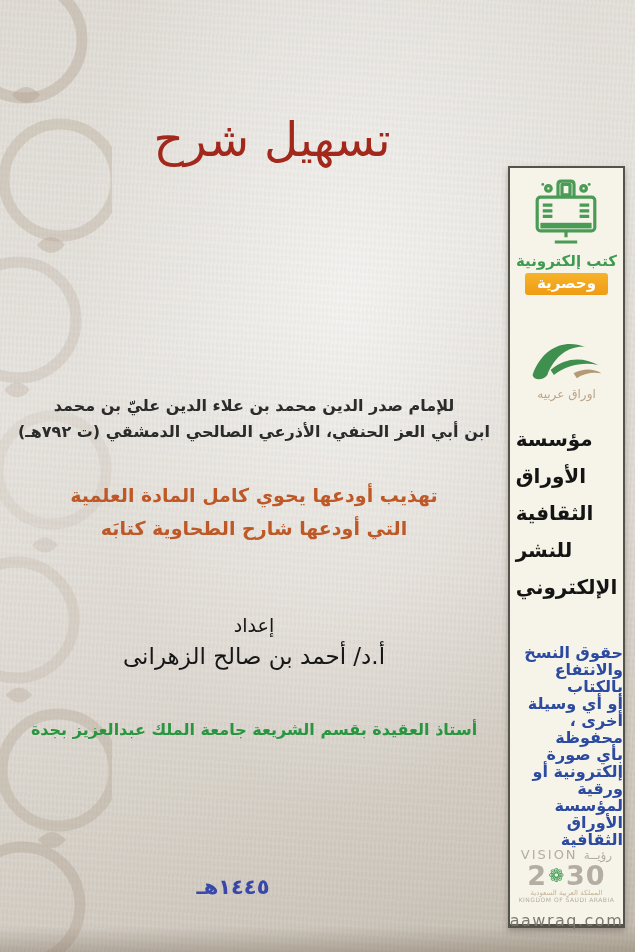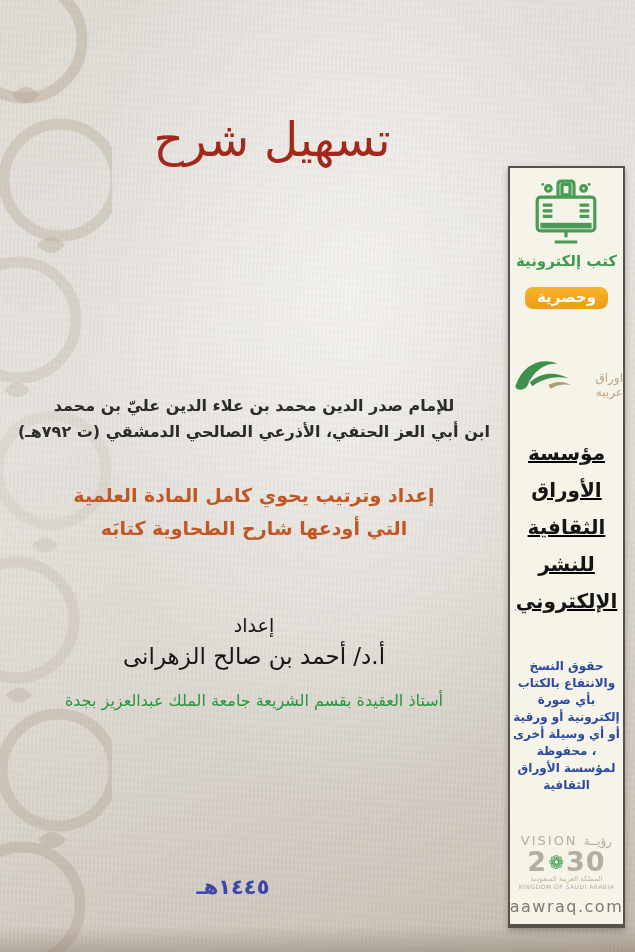--- a/index.html
+++ b/index.html
@@ -32,40 +32,40 @@
     line-height:1.25; text-shadow:0 1px 0 rgba(90,70,40,.25); white-space:nowrap;
     transform:translateX(4px); }
 
   .author-block{ top:393px; font-size:16px; font-weight:bold; color:#2b2b2b; line-height:1.65; }
   .subtitle-block{ top:479px; font-size:19px; font-weight:bold; color:#bf5827; line-height:1.75; }
 
   .prepared-block{ top:614px; color:#161616; }
   .prepared-label{ font-size:19px; }
   .preparer-name{ font-size:23px; margin-top:7px; }
 
-  .preparer-title{ top:691px; font-size:16px; font-weight:normal; color:#27963f; }
+  .preparer-title{ top:720px; font-size:16px; font-weight:bold; color:#27963f; }
 
   .date-block{ position:absolute; left:168px; top:872px; width:130px; text-align:center;
     direction:rtl; color:#3947a8; font-size:21px; font-weight:bold; line-height:1.45; }
 
   
   .sidebar{ position:absolute; left:508px; top:166px; width:117px; height:762px;
     background:#f6f3e9; border:2px solid #55524c; border-bottom-width:4px;
     box-shadow:0 3px 6px rgba(60,50,40,.35);
     display:flex; flex-direction:column; align-items:center; }
   .ebook-logo{ margin-top:10px; display:flex; flex-direction:column; align-items:center; }
   .ebook-line1{ font-size:15px; font-weight:bold; color:#3f9b52; direction:rtl; margin-top:2px; }
-  .ebook-badge{ margin-top:17px; background:linear-gradient(#f6b32a,#ef9c14); color:#fff;
-    font-size:15px; font-weight:bold; direction:rtl; padding:1px 12px 3px; border-radius:8px; }
-  .awraq-logo{ margin-top:42px; display:flex; flex-direction:row; align-items:flex-end; }
+  .ebook-badge{ margin-top:3px; background:linear-gradient(#f6b32a,#ef9c14); color:#fff;
+    font-size:15px; font-weight:bold; direction:rtl; padding:1px 12px 3px; border-radius:3px; }
+  .awraq-logo{ margin-top:42px; display:flex; flex-direction:column; align-items:center; }
   .awraq-text{ font-size:12px; color:#bda486; direction:rtl; margin-top:2px; letter-spacing:1px; }
-  .publisher{ margin-top:36px; text-align:center; direction:rtl;text-decoration:underline; }
+  .publisher{ margin-top:20px; text-align:left; direction:rtl; }
   .publisher div{ font-size:20px; font-weight:bold; color:#141414; line-height:37px; }
-  .copyright{ margin-top:38px; text-align:center; direction:rtl;
-    font-size:12px; font-weight:bold; color:#2b4aa0; line-height:17px; }
+  .copyright{ margin-top:38px; text-align:right; direction:rtl;
+    font-size:16px; font-weight:bold; color:#2b4aa0; line-height:17px; }
   .vision{ margin-top:auto; text-align:center; color:#b3ada2; line-height:1.05; }
   .vision-row1{ font-size:13px; letter-spacing:2px; }
   .vision-row1 .ar{ font-size:12px; letter-spacing:0; }
   .vision-year{ font-size:27px; font-weight:bold; letter-spacing:1px; display:flex;
     align-items:center; justify-content:center; gap:1px; }
   .vision-emblem{ color:#3f9b52; font-size:19px; line-height:1; }
   .vision-c-ar{ font-size:7px; color:#c3b396; }
   .vision-c-en{ font-size:6px; color:#b3ada2; letter-spacing:.5px; }
   .website{ font-size:16px; color:#7d7a72; letter-spacing:1.5px; margin:7px 0 8px; }
 </style>
@@ -95,21 +95,21 @@
 <div class="main-area">
   <div class="block series-title">تسهيل شرح</div>
 
 
   <div class="block author-block">
     <div>للإمام صدر الدين محمد بن علاء الدين عليّ بن محمد</div>
     <div>ابن أبي العز الحنفي، الأذرعي الصالحي الدمشقي (ت ٧٩٢هـ)</div>
   </div>
 
   <div class="block subtitle-block">
-    <div>إعداد وترتيب يحوي كامل المادة العلمية</div>
+    <div>تهذيب أودعها يحوي كامل المادة العلمية</div>
     <div>التي أودعها شارح الطحاوية كتابَه</div>
   </div>
 
   <div class="block prepared-block">
     <div class="prepared-label">إعداد</div>
     <div class="preparer-name">أ.د/ أحمد بن صالح الزهرانى</div>
   </div>
 
   <div class="block preparer-title">أستاذ العقيدة بقسم الشريعة جامعة الملك عبدالعزيز  بجدة</div>
 
@@ -152,22 +152,22 @@
   <div class="publisher">
     <div>مؤسسة</div>
     <div>الأوراق</div>
     <div>الثقافية</div>
     <div>للنشر</div>
     <div>الإلكتروني</div>
   </div>
 
   <div class="copyright">
     <div>حقوق النسخ والانتفاع بالكتاب</div>
+    <div>أو أي وسيلة أخرى ، محفوظة</div>
     <div>بأي صورة إلكترونية أو ورقية</div>
-    <div>أو أي وسيلة أخرى ، محفوظة</div>
     <div>لمؤسسة الأوراق الثقافية</div>
   </div>
 
   <div class="vision">
     <div class="vision-row1">
       <span>VISION</span>
       <span class="ar">رؤيــة</span>
     </div>
     <div class="vision-year">
       <span>2</span>

